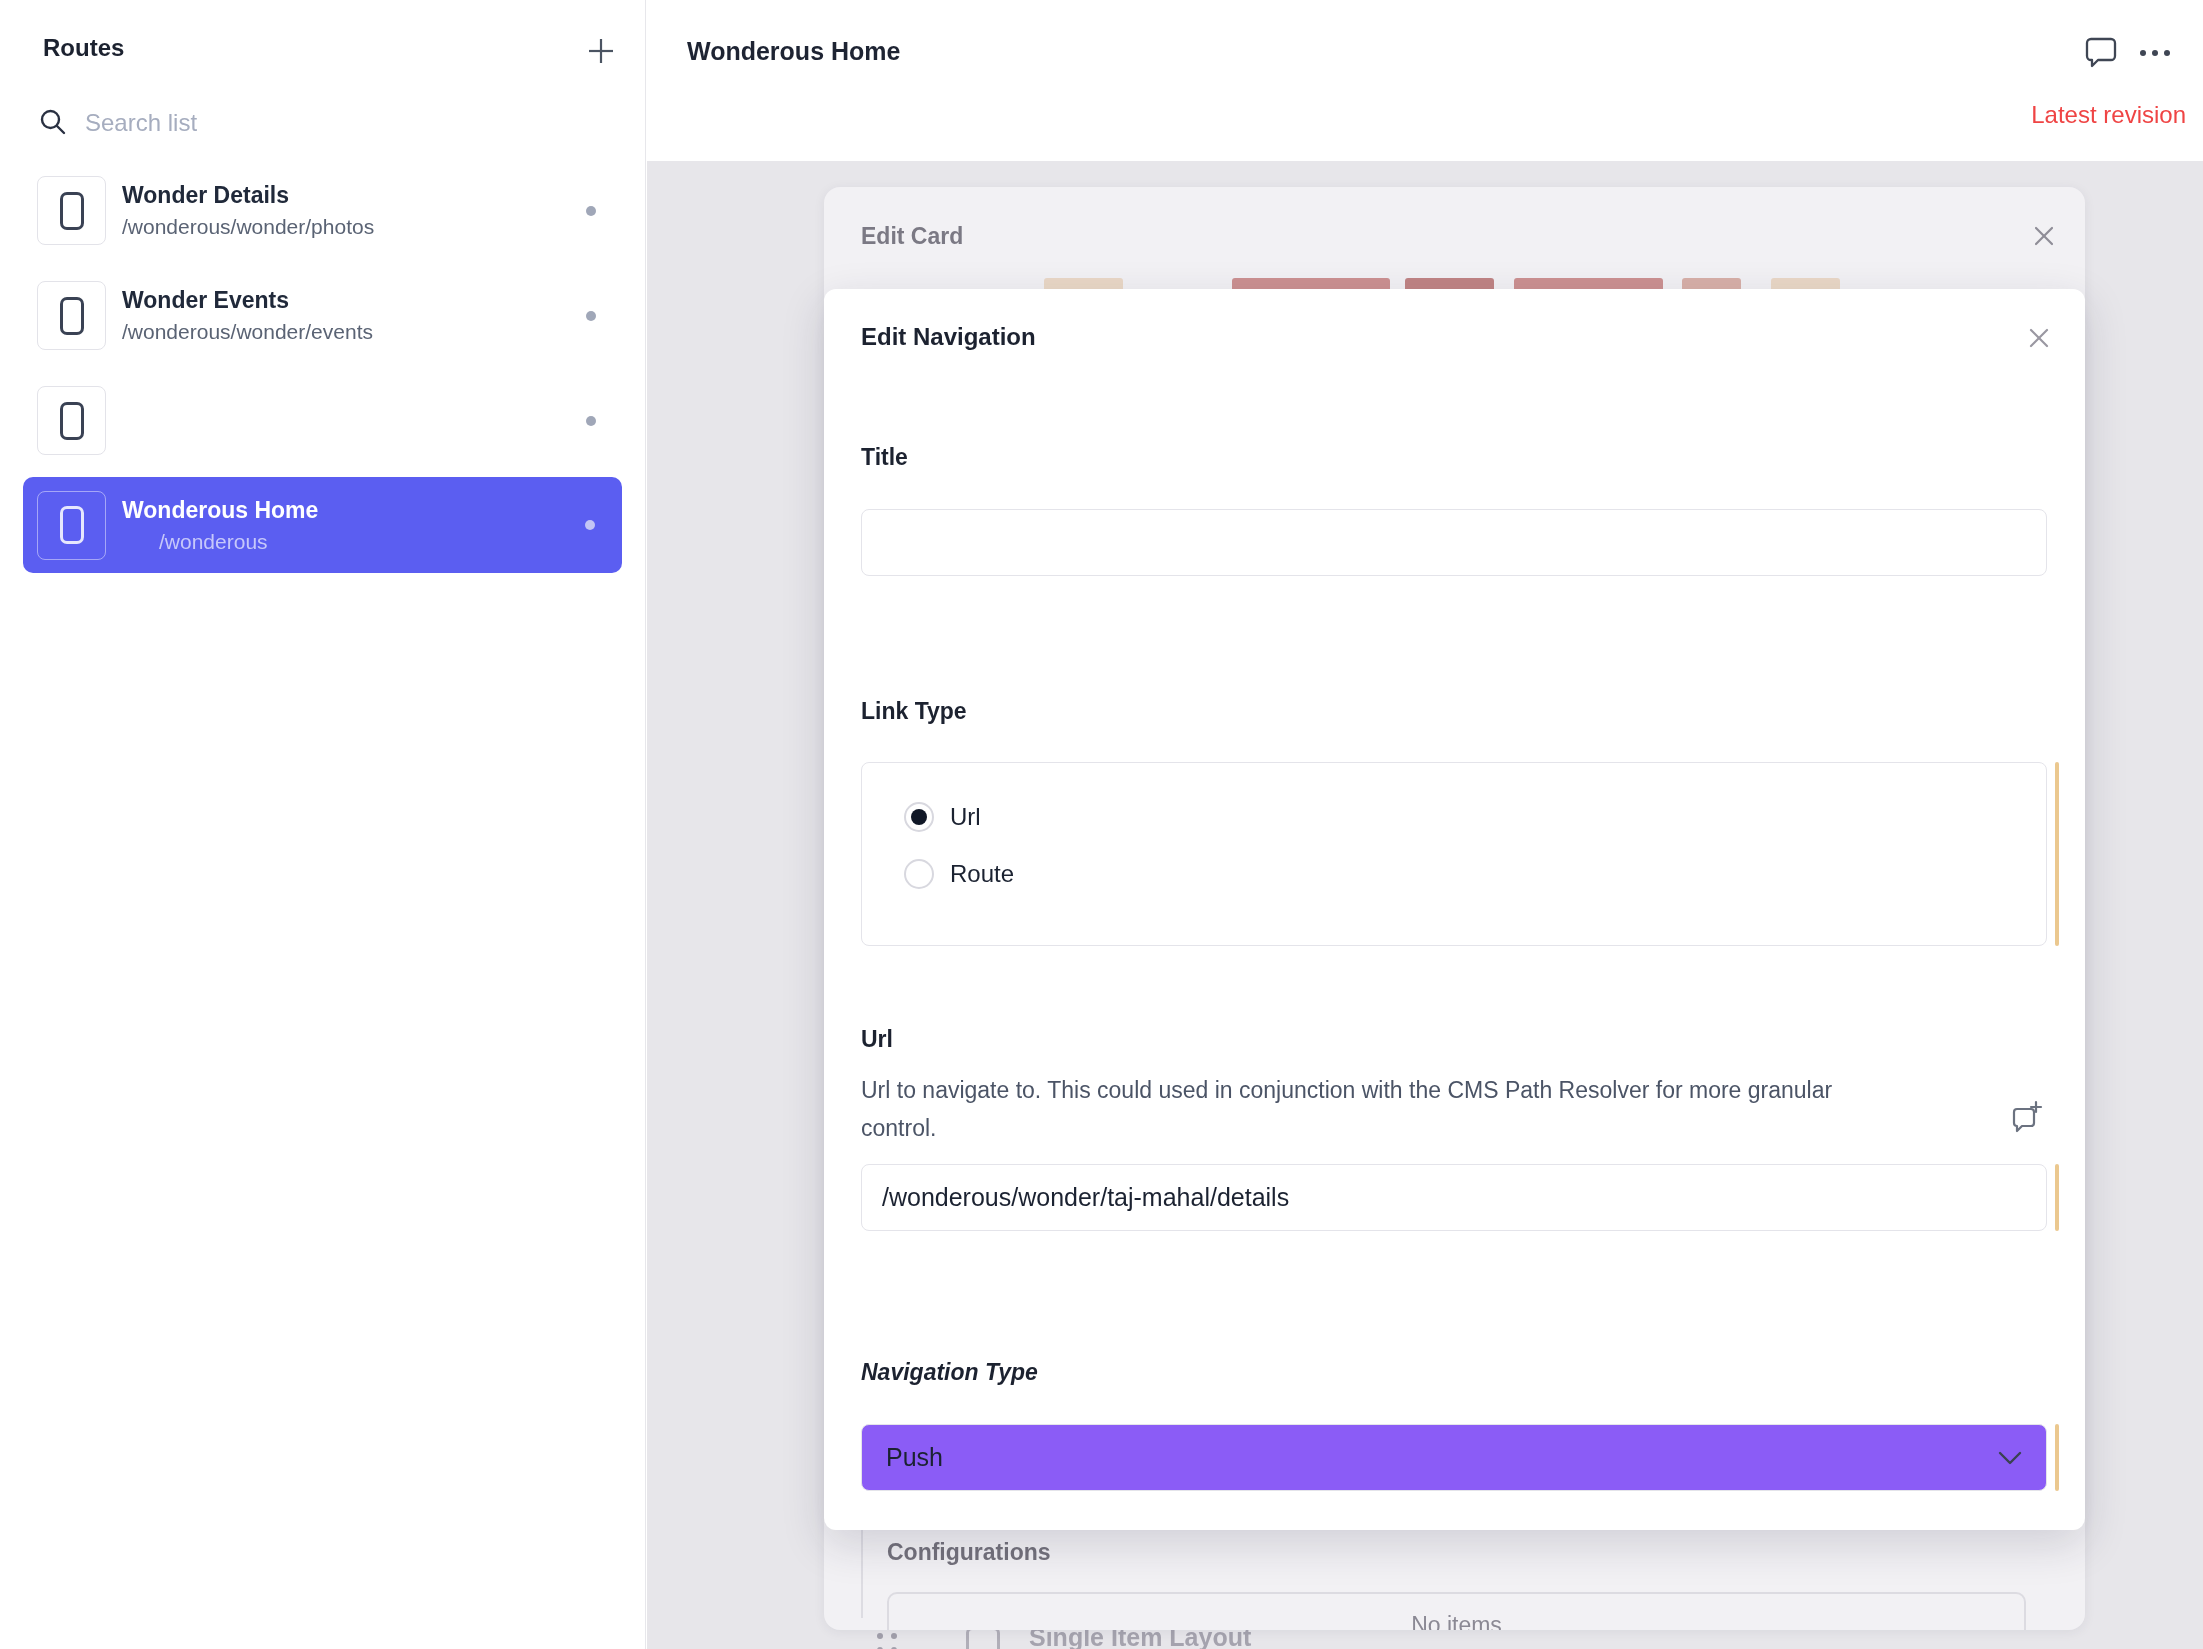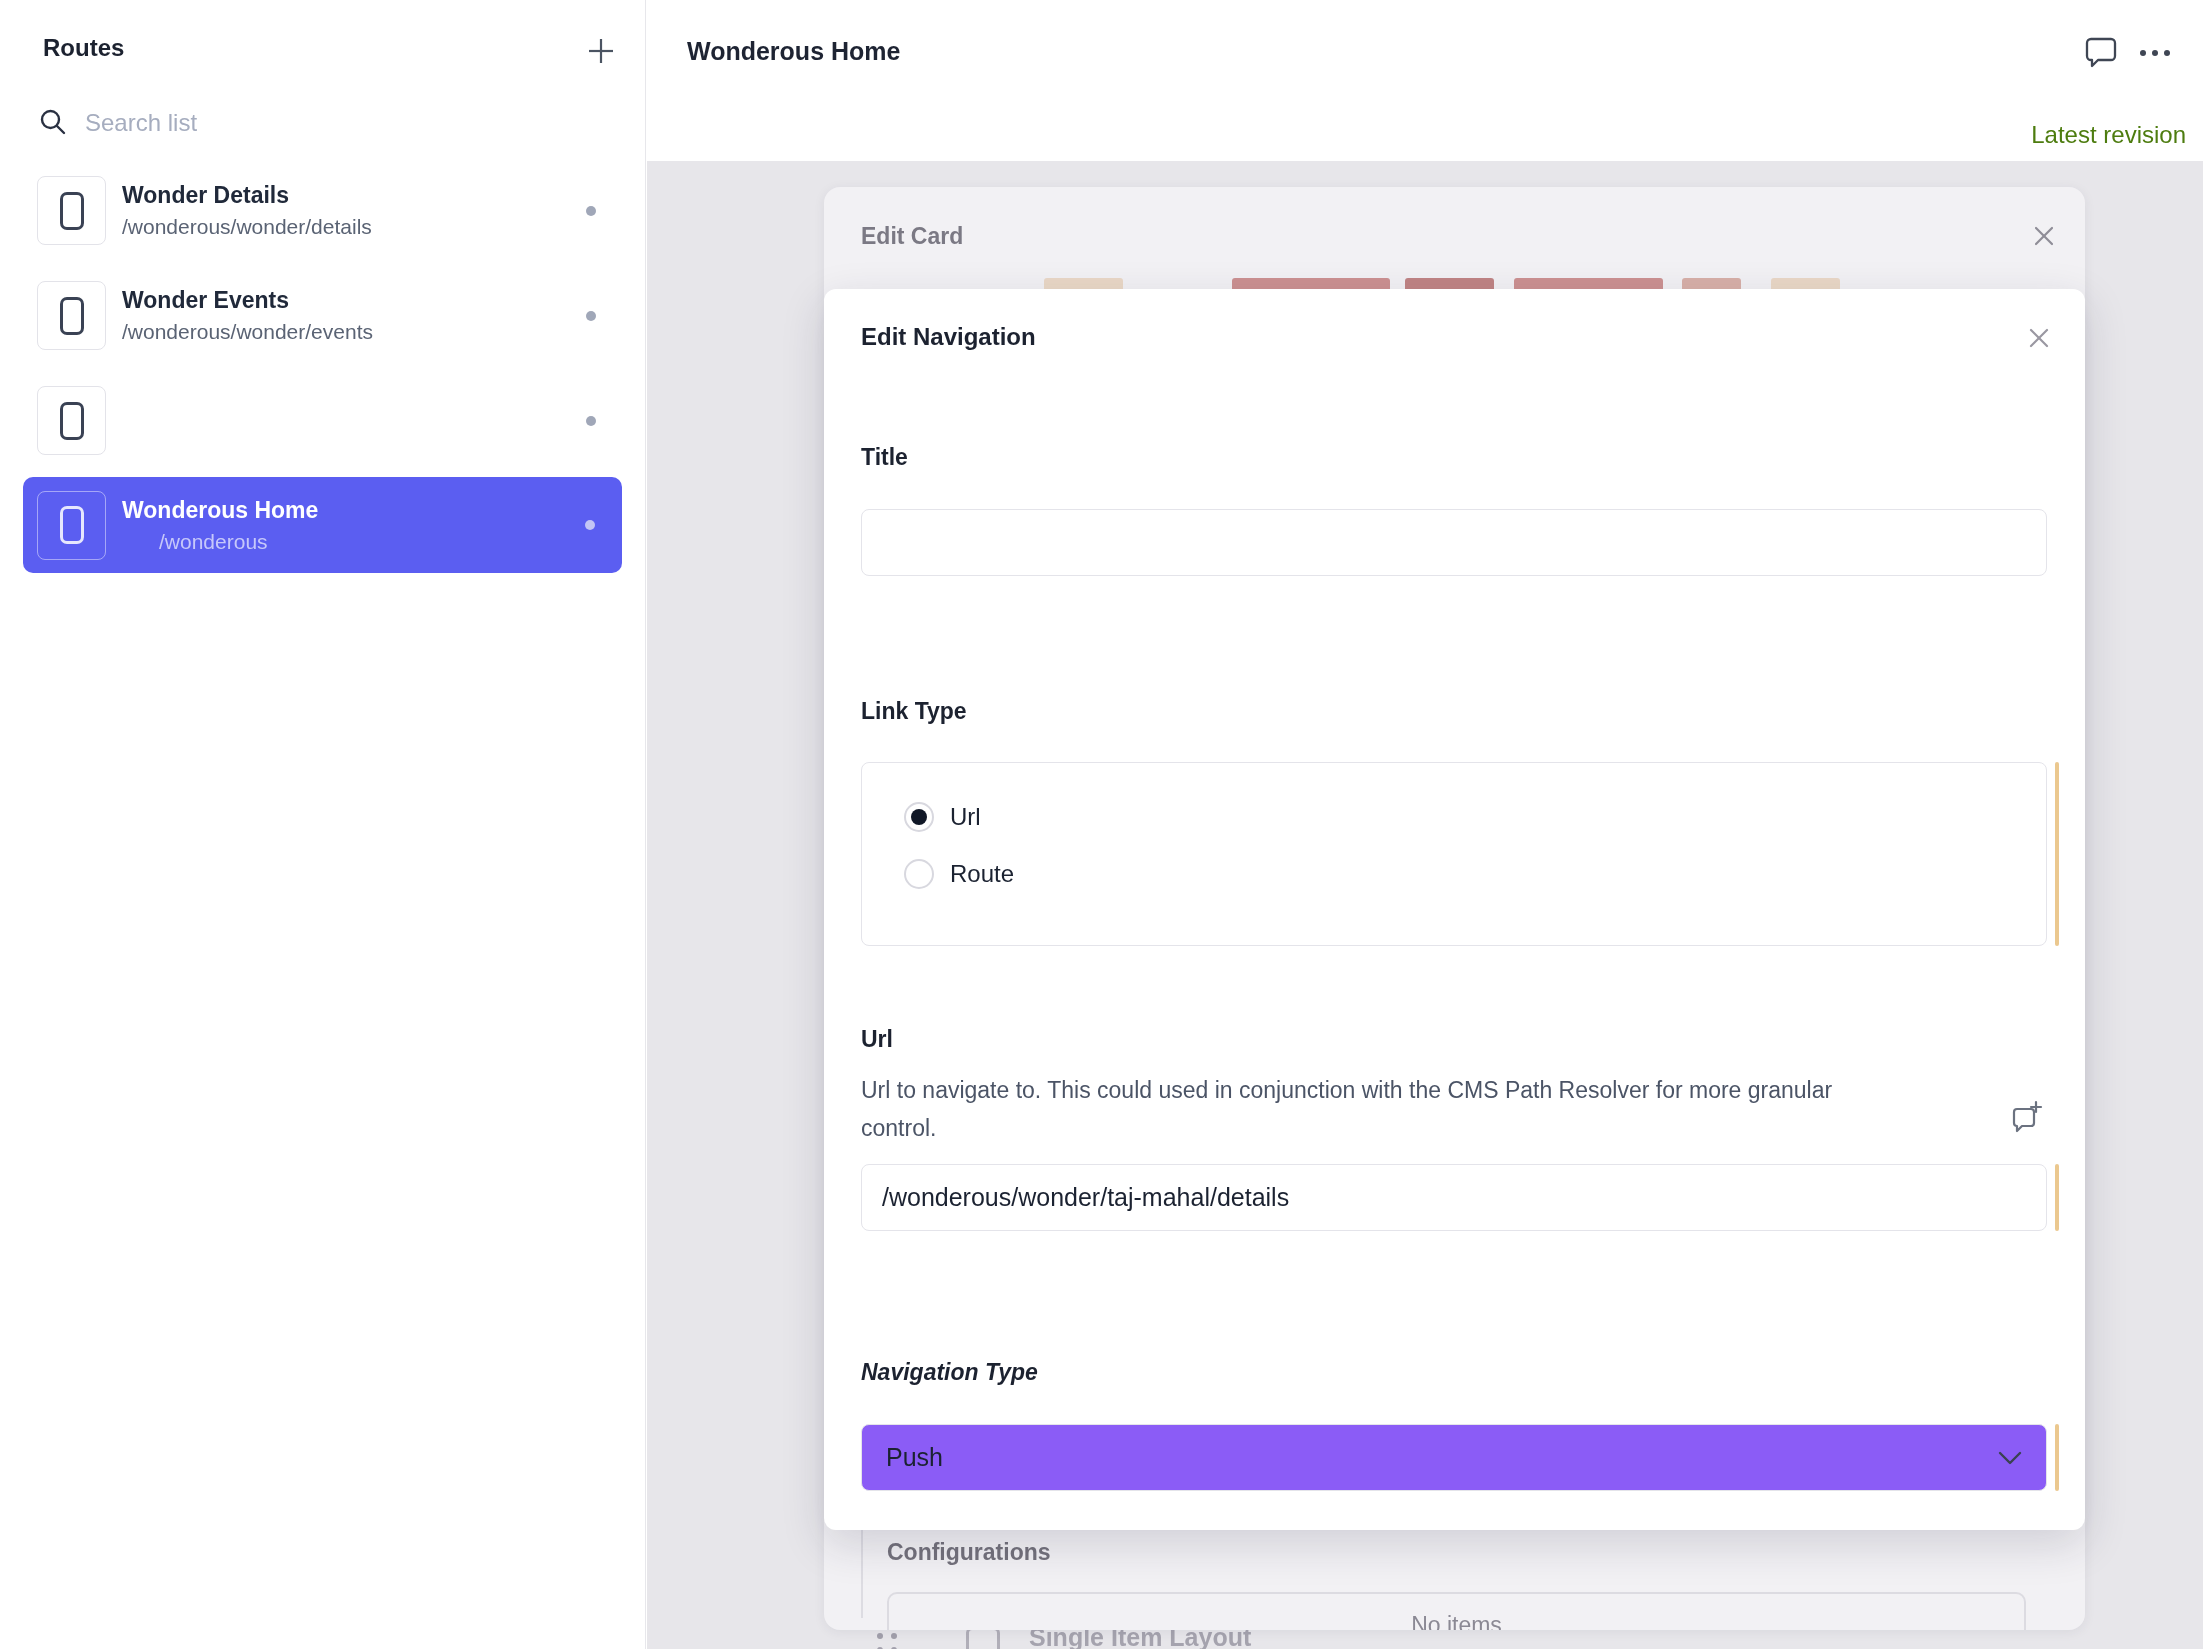--- a/index.html
+++ b/index.html
@@ -30,21 +30,21 @@
   .route-item.selected .route-icon-glyph { border-color:rgba(255,255,255,0.85); }
   .route-item.selected .route-title { color:#ffffff; }
   .route-item.selected .route-path { color:#c6c8fa;margin-left:37px; }
   .route-item.selected .route-dot { background:#c3c5f5; margin-right:27px; }
 
   
   .main-header { position:absolute; left:647px; top:0; width:1556px; height:161px; background:#ffffff; }
   .doc-title { position:absolute; left:40px; top:37px; font-size:25px; font-weight:bold; color:#1e2433; }
   .comment-btn { position:absolute; right:85px; top:36px; width:34px; height:32px; cursor:pointer; }
   .more-btn { position:absolute; right:28px; top:42px; width:40px; height:22px; cursor:pointer; }
-  .revision-label { position:absolute; right:17px; top:101px; font-size:24px; font-weight:500; color:#4d7c0f;margin-top:20px; }
+  .revision-label { position:absolute; right:17px; top:101px; font-size:24px; font-weight:500; color:#ef4444; }
 
   
   .content { position:absolute; left:647px; top:161px; width:1556px; height:1488px; background:#e7e6ea; }
 
   
   .edit-card-modal { position:absolute; left:177px; top:26px; width:1261px; height:1443px; background:#f2f1f4; border-radius:16px; box-shadow:0 2px 12px rgba(40,40,70,0.07); overflow:hidden; }
   .ec-title { position:absolute; left:37px; top:36px; font-size:23px; font-weight:600; color:#7b7984; }
   .ec-close { position:absolute; left:1206px; top:35px; width:28px; height:28px; cursor:pointer; }
   .ec-strip { position:absolute; left:0; top:91px; width:1261px; height:14px; }
   .ec-strip span { position:absolute; top:0; height:14px; border-radius:3px; }
@@ -125,21 +125,21 @@
   </div>
 
   <div class="route-list">
     <div class="route-item">
       <div class="route-row">
         <div class="route-icon-box">
             <div class="route-icon-glyph"></div>
           </div>
         <div class="route-texts">
           <div class="route-title">Wonder Details</div>
-          <div class="route-path">/wonderous/wonder/details</div>
+          <div class="route-path">/wonderous/wonder/photos</div>
         </div>
         <div class="route-dot"></div>
       </div>
     </div>
     <div class="route-item">
       <div class="route-row">
         <div class="route-icon-box">
             <div class="route-icon-glyph"></div>
           </div>
         <div class="route-texts">

